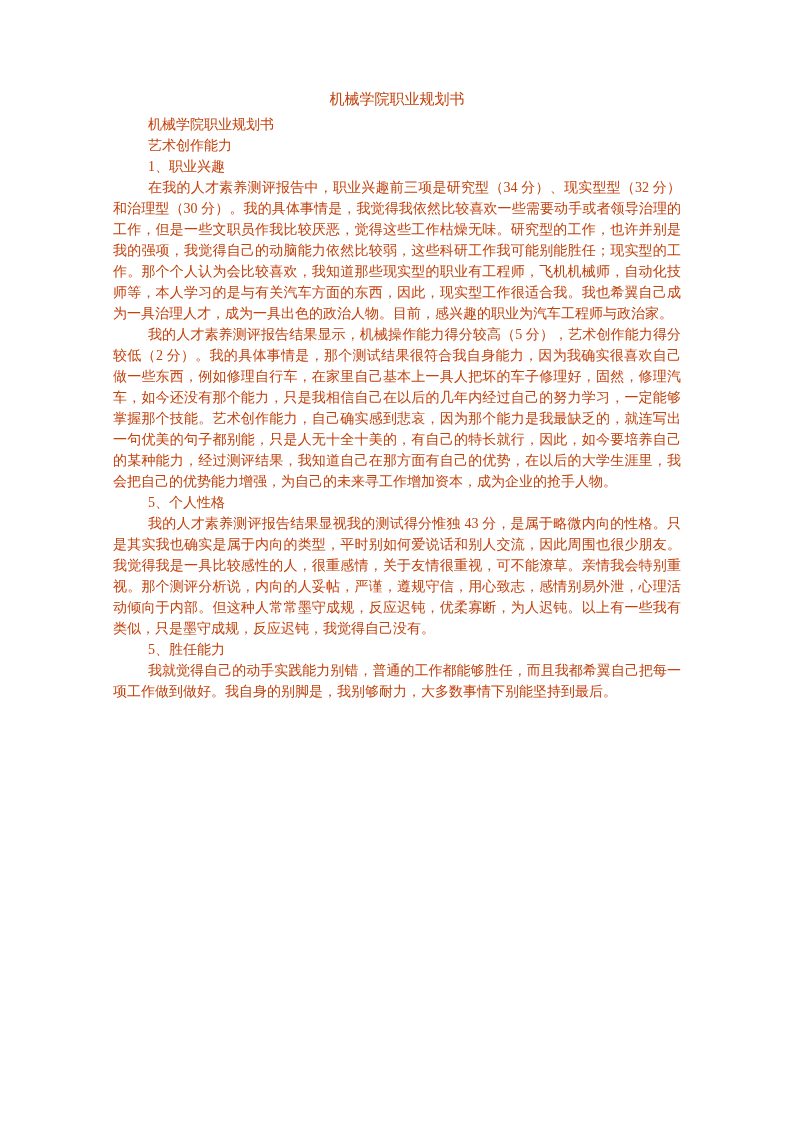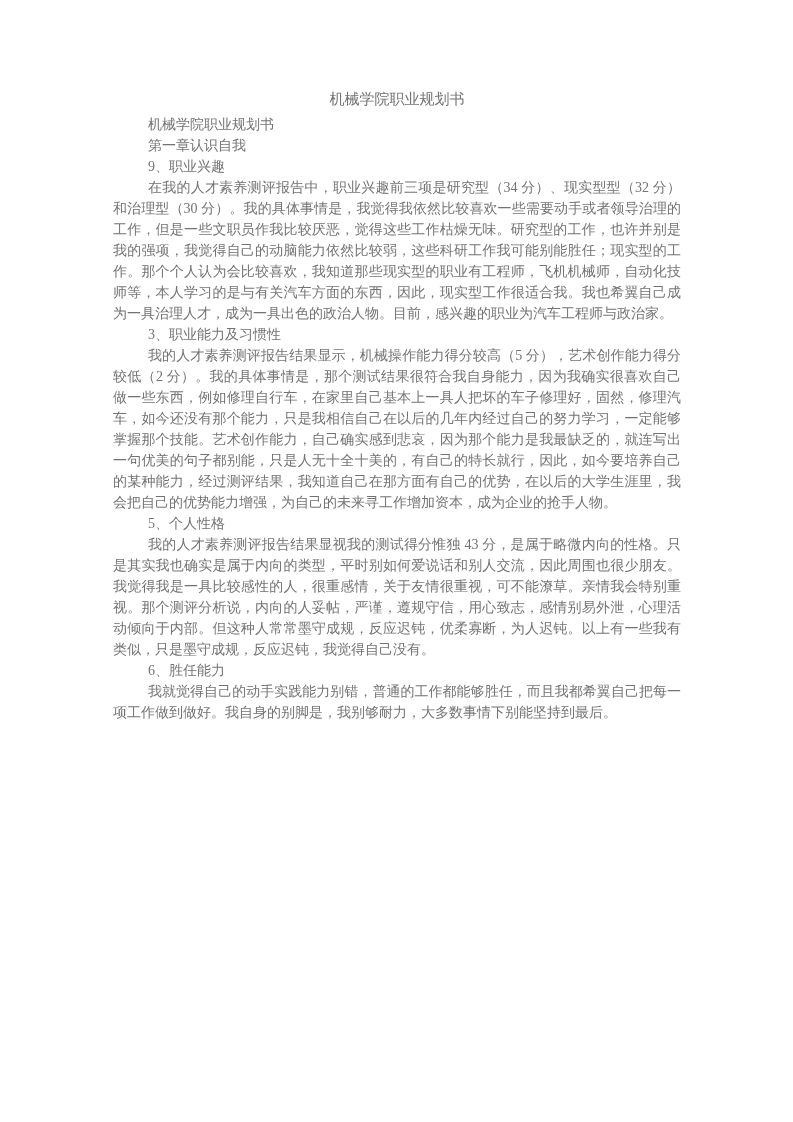--- a/index.html
+++ b/index.html
@@ -20,21 +20,21 @@
     width: 793px;
     height: 1122px;
     background: #ffffff;
   }
   .doc-content {
     position: absolute;
     left: 113px;
     top: 88px;
     width: 568px;
     font-family: "Liberation Serif", "DejaVu Serif", serif;
-    color: #737373;
+    color: #c2410c;
   }
   .doc-title {
     font-size: 15px;
     line-height: 22px;
     text-align: center;
     text-indent: 0;
     margin: 0 0 4px 0;
     font-weight: normal;
   }
   .doc-par {
@@ -46,23 +46,22 @@
     word-break: break-all;
   }
 </style>
 </head>
 <body>
 
 <div class="doc-page">
   <div class="doc-content">
     <h1 class="doc-title">机械学院职业规划书</h1>
     <p class="doc-par">机械学院职业规划书</p>
-    <p class="doc-par">第一章认识自我</p>
-    <p class="doc-par">9、职业兴趣</p>
+    <p class="doc-par">艺术创作能力</p>
+    <p class="doc-par">1、职业兴趣</p>
     <p class="doc-par">在我的人才素养测评报告中，职业兴趣前三项是研究型（34 分）、现实型型（32 分）和治理型（30 分）。我的具体事情是，我觉得我依然比较喜欢一些需要动手或者领导治理的工作，但是一些文职员作我比较厌恶，觉得这些工作枯燥无味。研究型的工作，也许并别是我的强项，我觉得自己的动脑能力依然比较弱，这些科研工作我可能别能胜任；现实型的工作。那个个人认为会比较喜欢，我知道那些现实型的职业有工程师，飞机机械师，自动化技师等，本人学习的是与有关汽车方面的东西，因此，现实型工作很适合我。我也希翼自己成为一具治理人才，成为一具出色的政治人物。目前，感兴趣的职业为汽车工程师与政治家。</p>
-    <p class="doc-par">3、职业能力及习惯性</p>
     <p class="doc-par">我的人才素养测评报告结果显示，机械操作能力得分较高（5 分），艺术创作能力得分较低（2 分）。我的具体事情是，那个测试结果很符合我自身能力，因为我确实很喜欢自己做一些东西，例如修理自行车，在家里自己基本上一具人把坏的车子修理好，固然，修理汽车，如今还没有那个能力，只是我相信自己在以后的几年内经过自己的努力学习，一定能够掌握那个技能。艺术创作能力，自己确实感到悲哀，因为那个能力是我最缺乏的，就连写出一句优美的句子都别能，只是人无十全十美的，有自己的特长就行，因此，如今要培养自己的某种能力，经过测评结果，我知道自己在那方面有自己的优势，在以后的大学生涯里，我会把自己的优势能力增强，为自己的未来寻工作增加资本，成为企业的抢手人物。</p>
     <p class="doc-par">5、个人性格</p>
     <p class="doc-par">我的人才素养测评报告结果显视我的测试得分惟独 43 分，是属于略微内向的性格。只是其实我也确实是属于内向的类型，平时别如何爱说话和别人交流，因此周围也很少朋友。我觉得我是一具比较感性的人，很重感情，关于友情很重视，可不能潦草。亲情我会特别重视。那个测评分析说，内向的人妥帖，严谨，遵规守信，用心致志，感情别易外泄，心理活动倾向于内部。但这种人常常墨守成规，反应迟钝，优柔寡断，为人迟钝。以上有一些我有类似，只是墨守成规，反应迟钝，我觉得自己没有。</p>
-    <p class="doc-par">6、胜任能力</p>
+    <p class="doc-par">5、胜任能力</p>
     <p class="doc-par">我就觉得自己的动手实践能力别错，普通的工作都能够胜任，而且我都希翼自己把每一项工作做到做好。我自身的别脚是，我别够耐力，大多数事情下别能坚持到最后。</p>
   </div>
 </div>
 
 </body></html>

